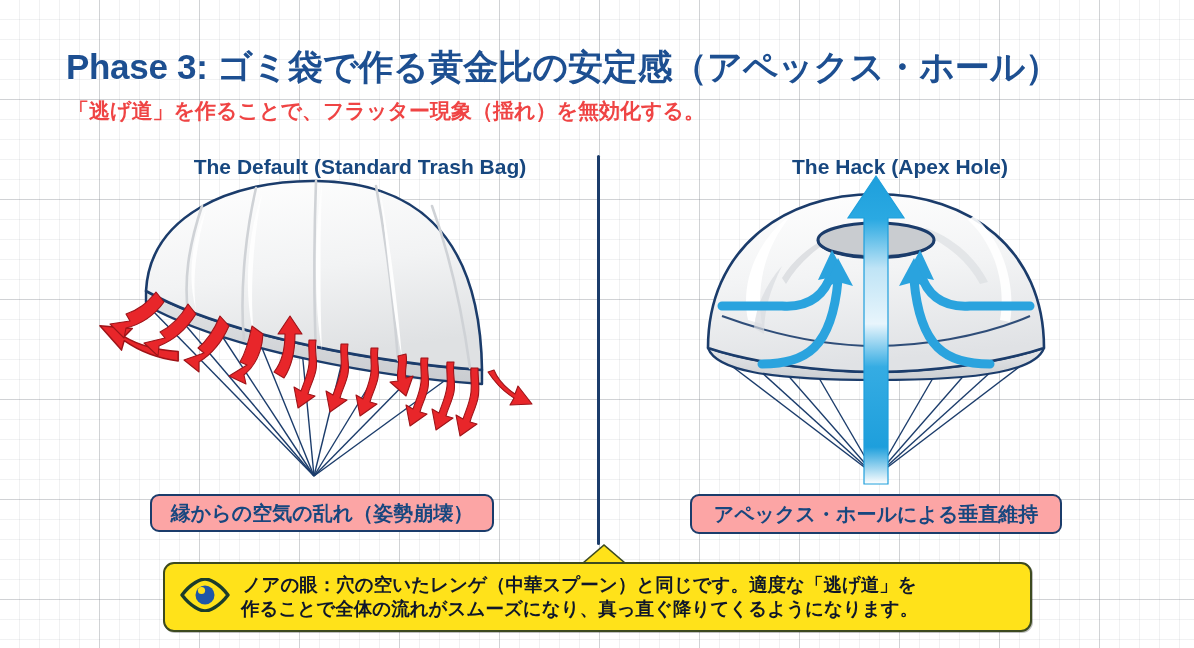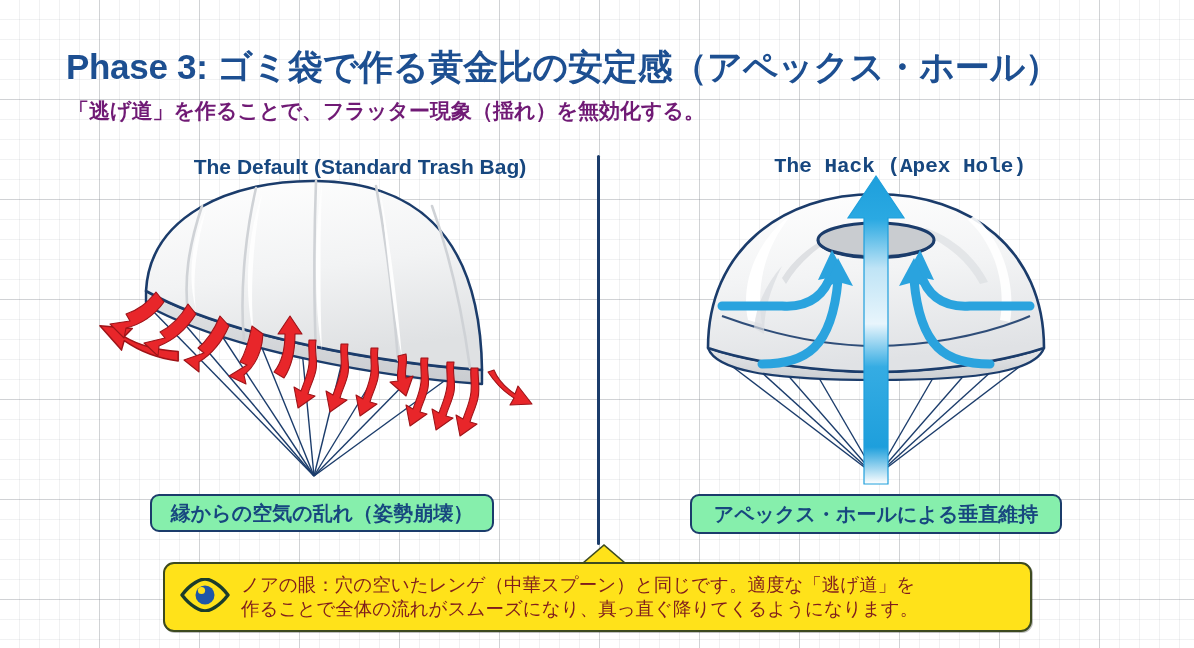--- a/index.html
+++ b/index.html
@@ -26,49 +26,49 @@
   
   #header{position:absolute;left:0;top:0;width:1194px;}
   #page-title{
     position:absolute;left:66px;top:44px;
     font-size:35px;font-weight:bold;color:#1d4f91;
     letter-spacing:-0.3px;white-space:nowrap;
     text-shadow:0.6px 0.6px 0 rgba(255,255,255,0.85);
   }
   #page-subtitle{
     position:absolute;left:68px;top:97px;
-    font-size:21px;font-weight:bold;color:#701a75;
+    font-size:21px;font-weight:bold;color:#ef4444;
     white-space:nowrap;
   }
 
   
   .col-heading{
     position:absolute;top:155px;
     font-size:21px;font-weight:bold;color:#17477f;
     white-space:nowrap;text-align:center;
   }
   #heading-default{left:60px;width:600px;text-align:center;}
-  #heading-hack{left:620px;width:560px;font-family:Liberation Mono, monospace;}
+  #heading-hack{left:620px;width:560px;}
 
   
   #center-divider{
     position:absolute;left:597px;top:155px;
     width:3px;height:390px;background:#1b3c6b;border-radius:2px;
   }
 
   
   .panel{position:absolute;top:188px;}
   #panel-default{left:110px;width:420px;height:310px;}
   #panel-hack{left:686px;width:390px;height:310px;}
   .panel svg{display:block;width:100%;height:100%;overflow:visible;}
 
   
   .caption-box{
     position:absolute;
-    background:#86efac;border:2.5px solid #1b3c6b;border-radius:9px;
+    background:#fca5a5;border:2.5px solid #1b3c6b;border-radius:9px;
     color:#17477f;font-size:20px;font-weight:bold;
     display:flex;align-items:center;justify-content:center;
     white-space:nowrap;box-sizing:border-box;
   }
   #caption-default{left:150px;top:494px;width:344px;height:38px;}
   #caption-hack{left:690px;top:494px;width:372px;height:40px;}
 
   
   #callout{
     position:absolute;left:163px;top:562px;width:869px;height:70px;
@@ -79,22 +79,23 @@
   #callout-pointer{
     position:absolute;left:583px;top:546px;
     width:0;height:0;
     border-left:21px solid transparent;
     border-right:21px solid transparent;
     border-bottom:18px solid #FFE21A;
     filter:drop-shadow(0 -1.6px 0 #3d4a20);
   }
   #callout-eye{flex:0 0 auto;margin-left:14px;margin-right:10px;}
   #callout-text{
-    color:#7f1d1d;font-size:18.5px;font-weight:normal;line-height:1.32;
+    color:#0f172a;font-size:18.5px;font-weight:bold;line-height:1.32;
     padding-right:14px;
+    text-align:center;
   }
   #callout-text div{white-space:nowrap;}
 </style>
 </head>
 <body>
 
 <div id="grid-bg"></div>
 
 <div id="page">
 

